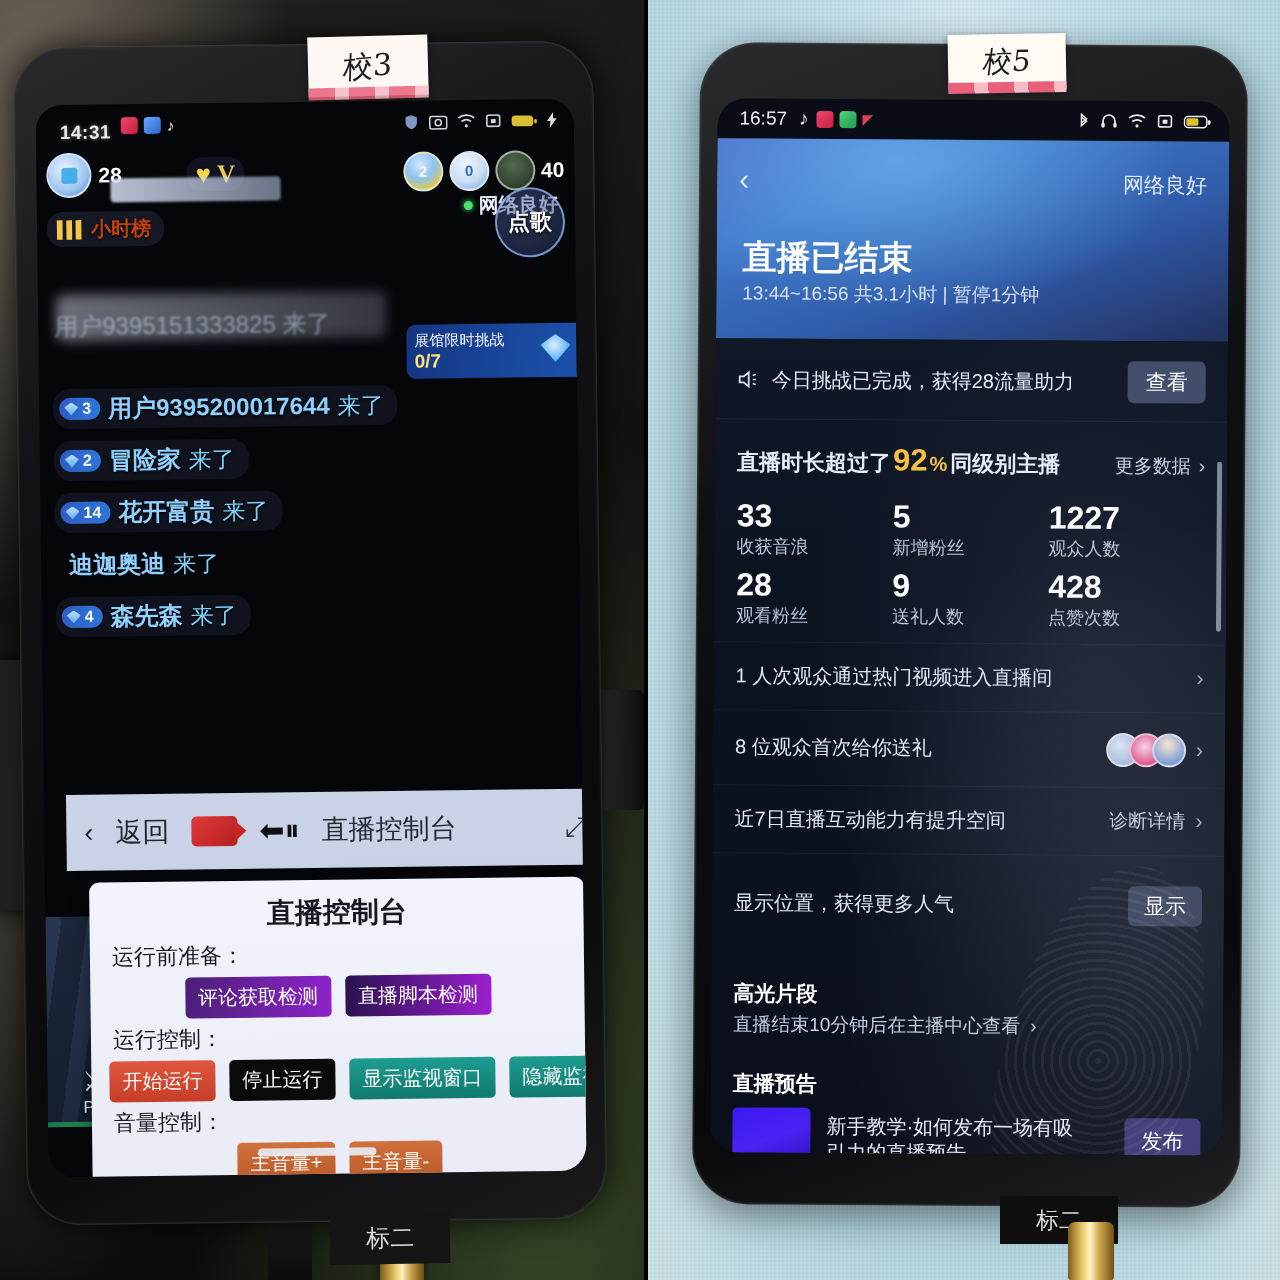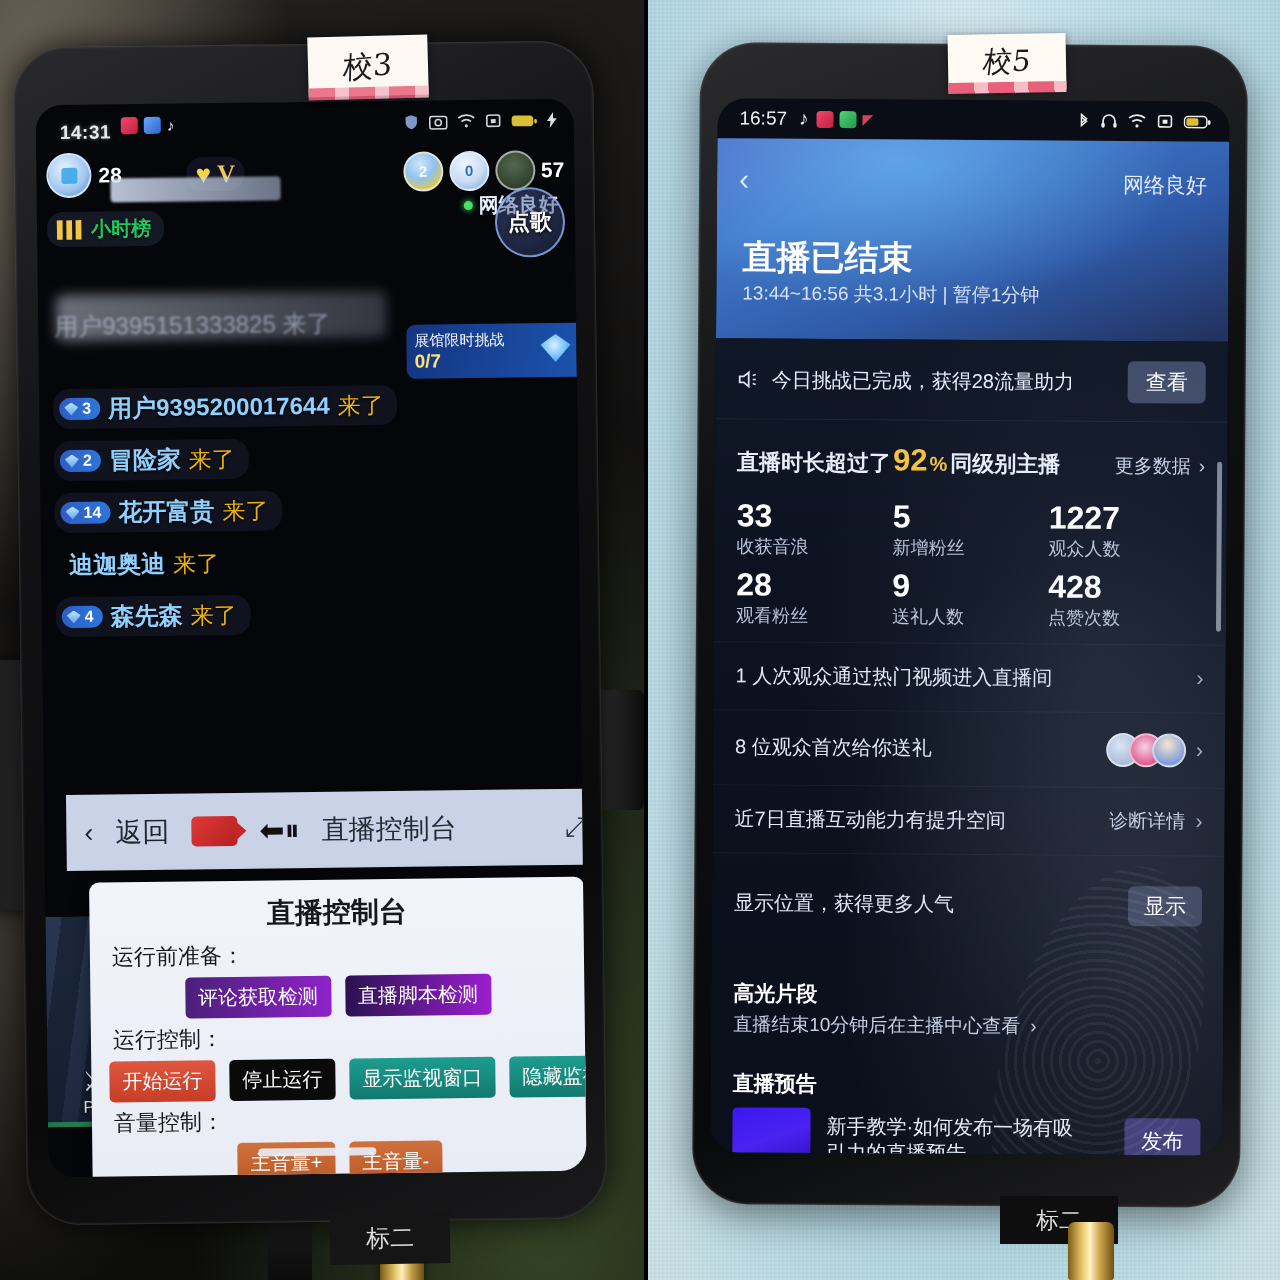--- a/index.html
+++ b/index.html
@@ -104,21 +104,21 @@
   }
   .cb-yellow{ background:radial-gradient(circle at 40% 30%,#cfe6fb,#8fc2ef 45%,#e7c93f 80%); }
   .cb-blue{ background:radial-gradient(circle at 40% 30%,#f0f6ff,#c9dcf3 55%,#6ea8de); color:#2b6fbb;}
   .cb-dark{ background:radial-gradient(circle at 45% 35%,#55694f,#20301f); }
   .hourRank{
     margin-top:14px; display:inline-flex; align-items:center; gap:6px;
     background:rgba(28,32,48,.72); border-radius:16px; padding:4px 13px 4px 10px;
   }
   .hourRank .bars{ color:#f2c council; }
   .bars{ color:#f3c64a; font-size:16px; letter-spacing:-2px; }
-  .hourRank span.t{ color:#22c55e; font-size:20px; font-weight:700; text-shadow:0 1px 3px #000;}
+  .hourRank span.t{ color:#c2410c; font-size:20px; font-weight:700; text-shadow:0 1px 3px #000;}
   .netOk{
     position:absolute; right:16px; top:92px; display:flex; align-items:center; gap:6px;
     color:#e7f0ff; font-size:20px; font-weight:600; text-shadow:0 1px 4px #000;
   }
   .dotg{ width:9px;height:9px;border-radius:50%; background:#49e06a; box-shadow:0 0 6px #49e06a;}
 
   .challenge{
     position:absolute; right:0px; top:224px; width:170px; height:54px;
     background:linear-gradient(100deg,rgba(22,58,140,.92),rgba(30,90,190,.9));
     border-radius:9px 0 0 9px; padding:5px 8px; color:#fff;
@@ -152,21 +152,21 @@
     display:inline-flex; align-items:center; gap:4px;
     background:linear-gradient(90deg,#2f5cc4,#2b77d8); border-radius:11px;
     padding:2px 9px 2px 5px; color:#fff; font-size:16px; font-weight:700;
   }
   .lvl .gem{
     width:14px;height:13px;
     background:linear-gradient(180deg,#bfe4ff,#5aa8ee);
     clip-path:polygon(50% 0,100% 38%,50% 100%,0 38%);
   }
   .uname{ color:#8fd0ff; font-size:24px; font-weight:700; text-shadow:0 1px 3px #000; }
-  .came{ color:#eab308; font-size:23px; text-shadow:0 1px 3px #000; }
+  .came{ color:#7dd3fc; font-size:23px; text-shadow:0 1px 3px #000; }
   .songBtn{
     position:absolute; right:10px; top:88px; width:70px;height:70px;border-radius:50%;
     border:2px solid rgba(150,190,255,.75);
     background:radial-gradient(circle at 40% 35%,rgba(90,110,175,.45),rgba(35,45,85,.55));
     display:flex;align-items:center;justify-content:center;
     color:#fff; font-size:22px; font-weight:700; text-shadow:0 1px 4px #000;
   }
 
   .roomPhoto{
     position:absolute; left:0; bottom:50px; width:100%; height:210px;
@@ -462,21 +462,21 @@
             <div class="avatarRing"></div>
             <span class="countTxt">28</span>
             <div class="pill-dark" style="margin-left:58px">
               <span class="heartIcon">♥</span>
               <span class="vIcon">V</span>
             </div>
             <div style="margin-left:auto; display:flex; align-items:center; gap:6px;">
               <div class="circ-badge cb-yellow">2</div>
               <div class="circ-badge cb-blue">0</div>
               <div class="circ-badge cb-dark"></div>
-              <span class="countTxt">57</span>
+              <span class="countTxt">40</span>
             </div>
           </div>
 
           <div class="hourRank">
             <span class="bars">▌▌▌</span>
             <span class="t">小时榜</span>
           </div>
         </div>
 
         <div class="netOk">

